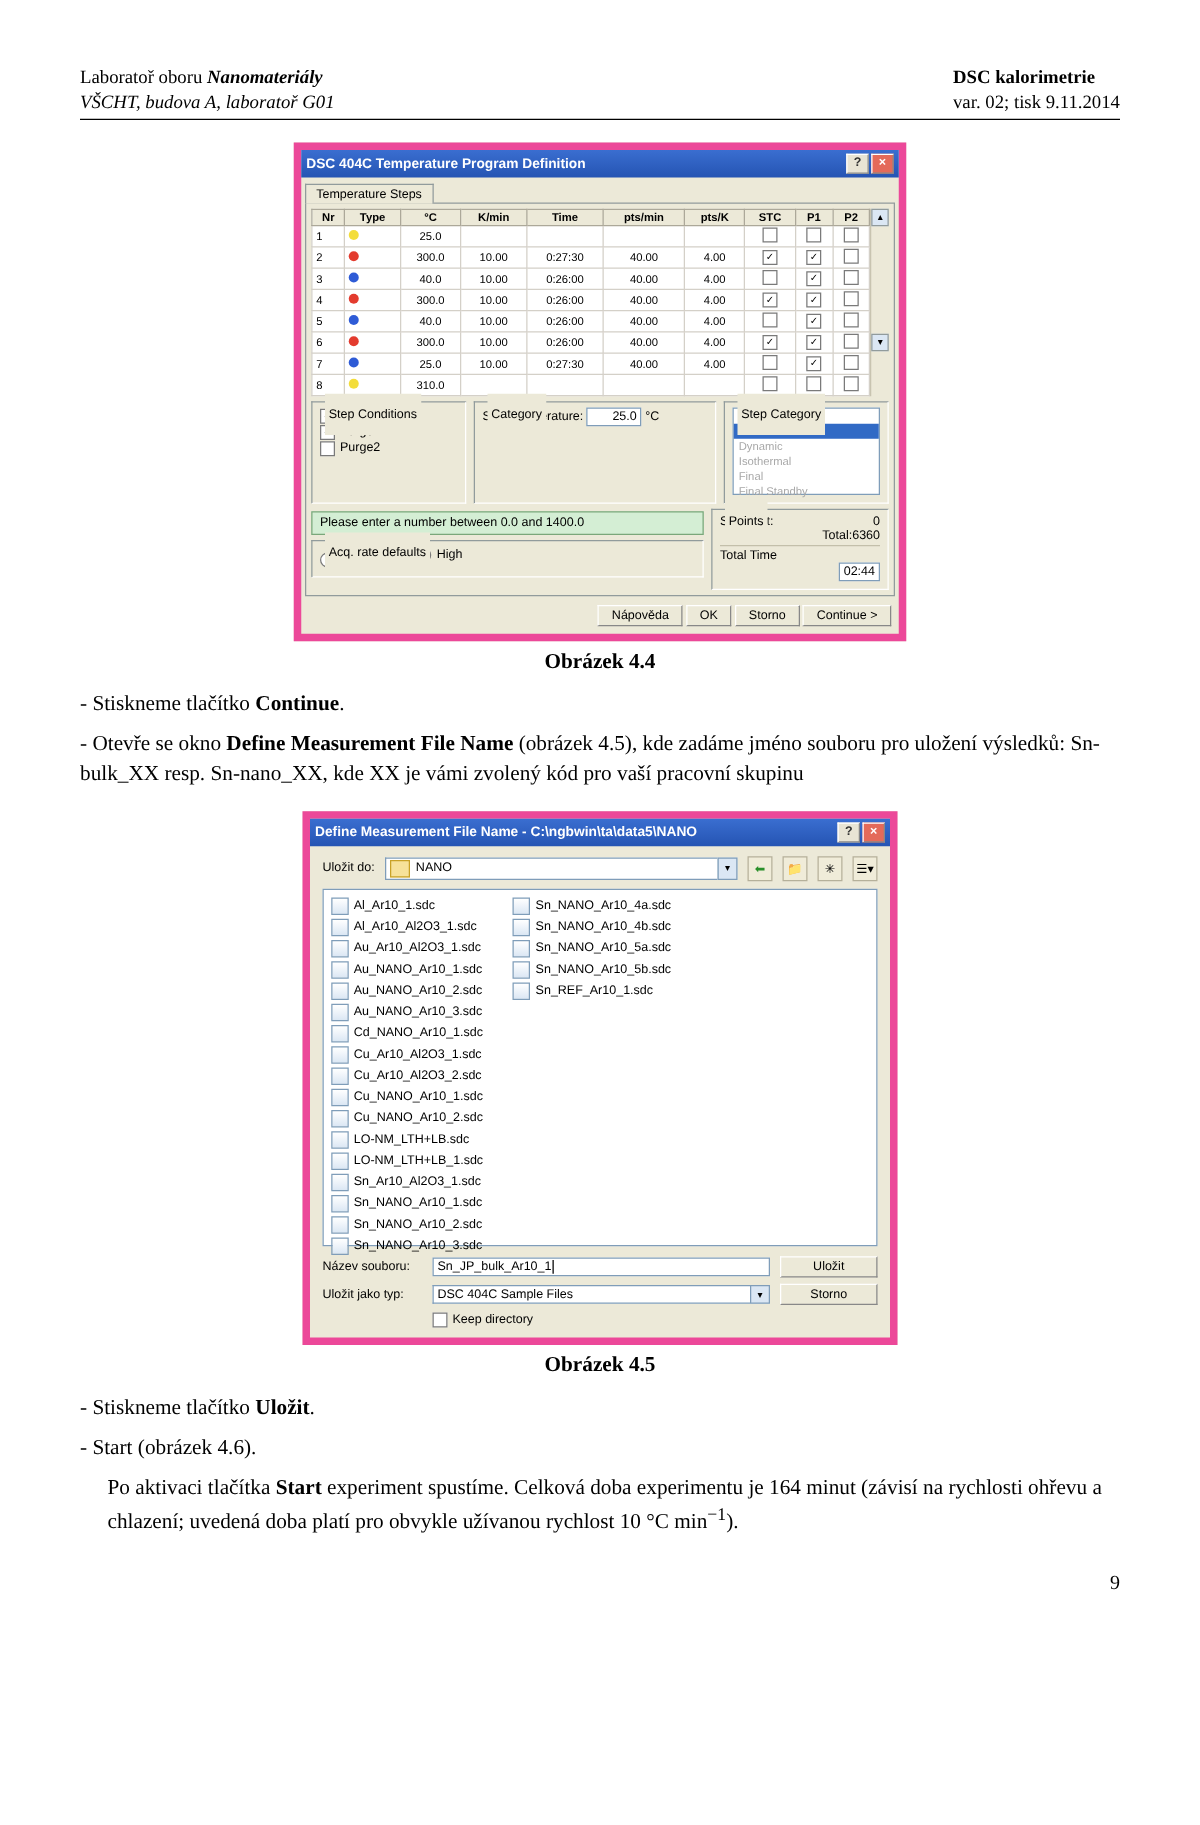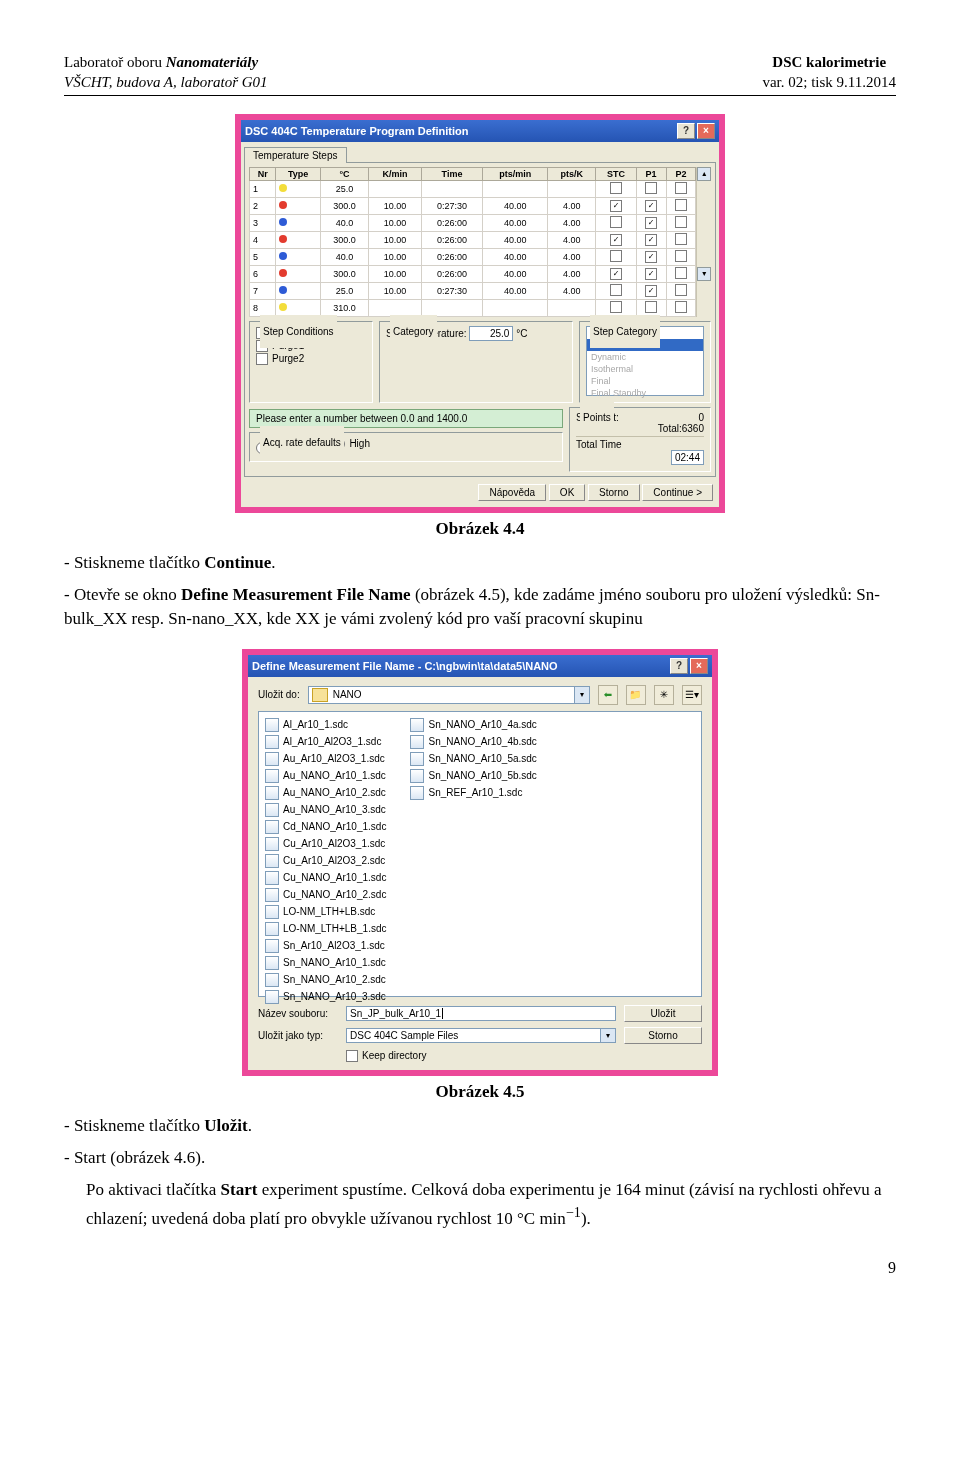--- a/index.html
+++ b/index.html
@@ -1,18 +1,18 @@
 <!DOCTYPE html>
 <html><head>
 <meta charset="utf-8">
 <style>
   body{margin:0;font-family:"Times New Roman",serif;background:#fff;color:#000;width:960px}
   .page{padding:52px 64px 30px 64px}
   .hdr{display:flex;justify-content:space-between;font-size:15px;line-height:1.35;border-bottom:1.5px solid #000;padding-bottom:2px}
-  .hdr .right{text-align:center}
+  .hdr .right{text-align:left}
   .hdr b{font-weight:bold}
   .hdr i{font-style:italic}
   .fig{display:block;margin:18px auto 6px auto}
   .fig-caption{text-align:center;font-size:17px;margin:6px 0 12px 0}
   .body-text{font-size:17px;line-height:1.42;margin:0 0 8px 0}
   .body-text b{font-weight:bold}
   .indent{padding-left:22px}
   .pagenum{text-align:right;font-size:16px;margin-top:28px}
   
   .dlg{background:#ece9d8;border:6px solid #ec4899;font-family:Tahoma,Arial,sans-serif;font-size:10px;color:#000}

